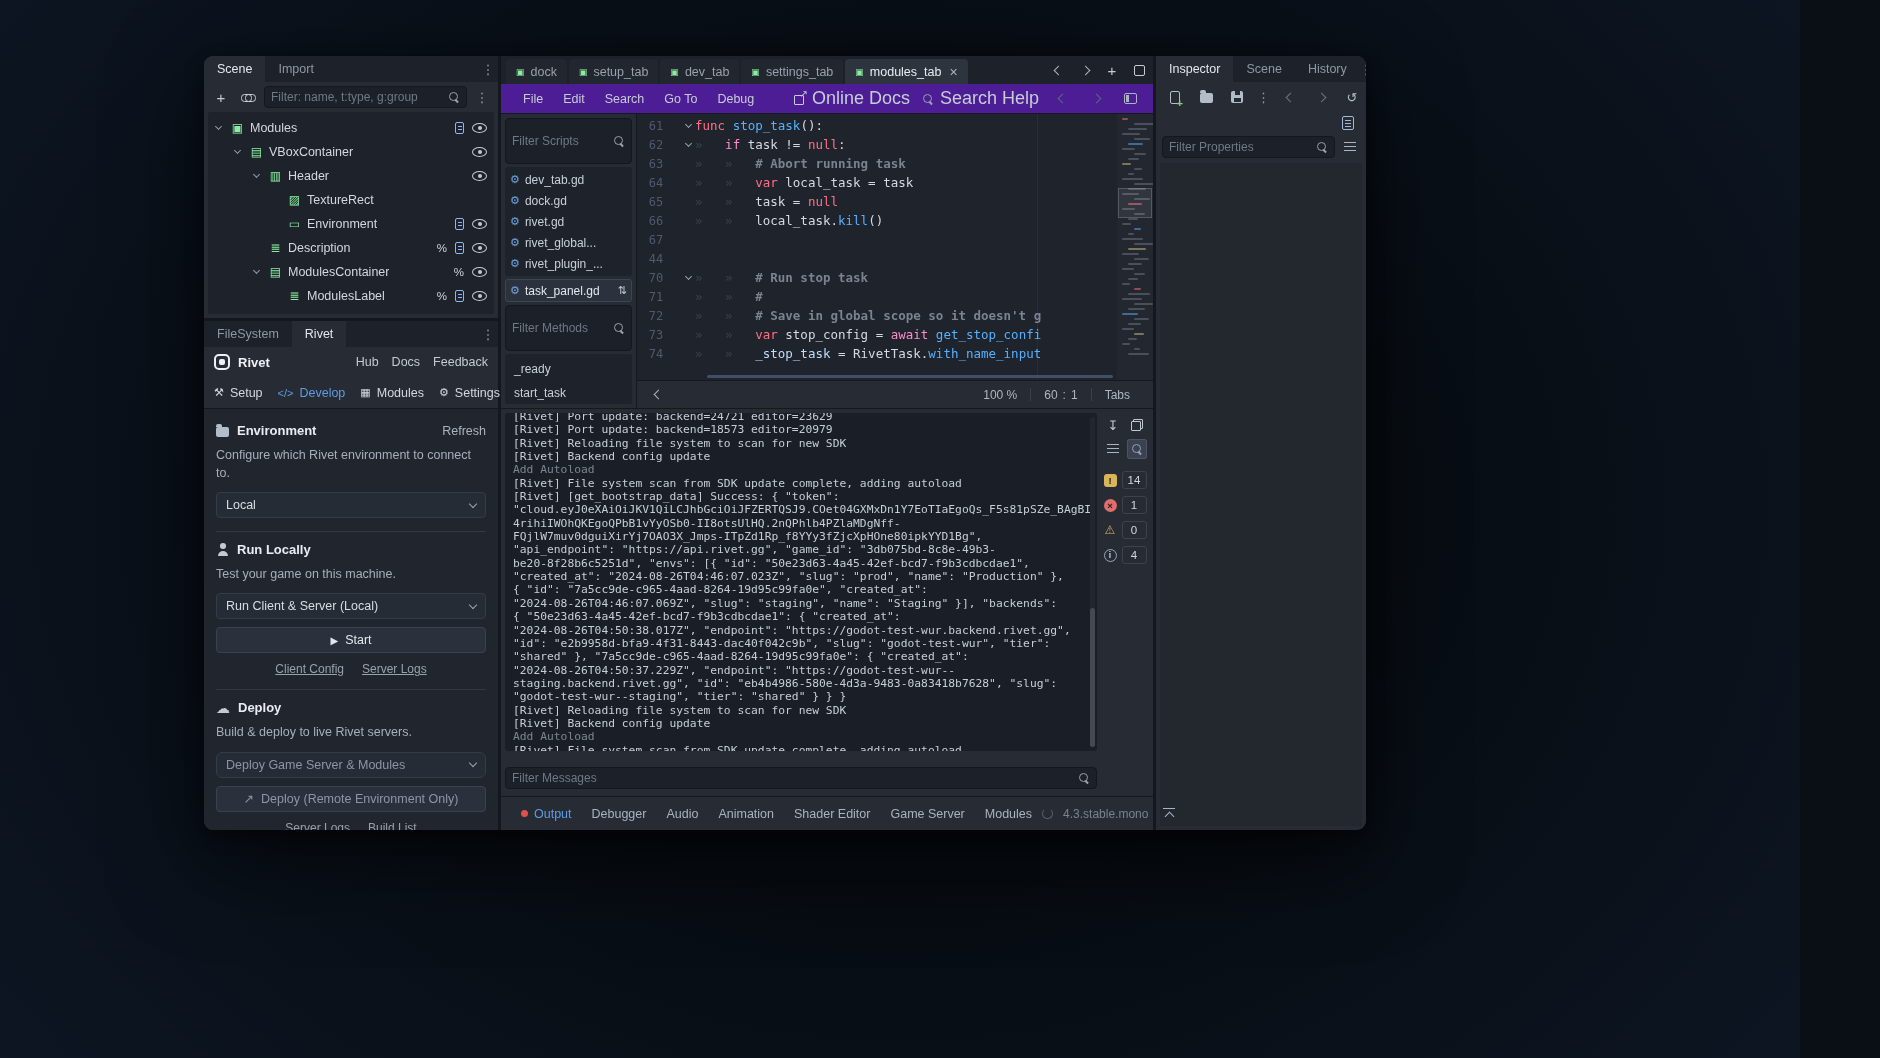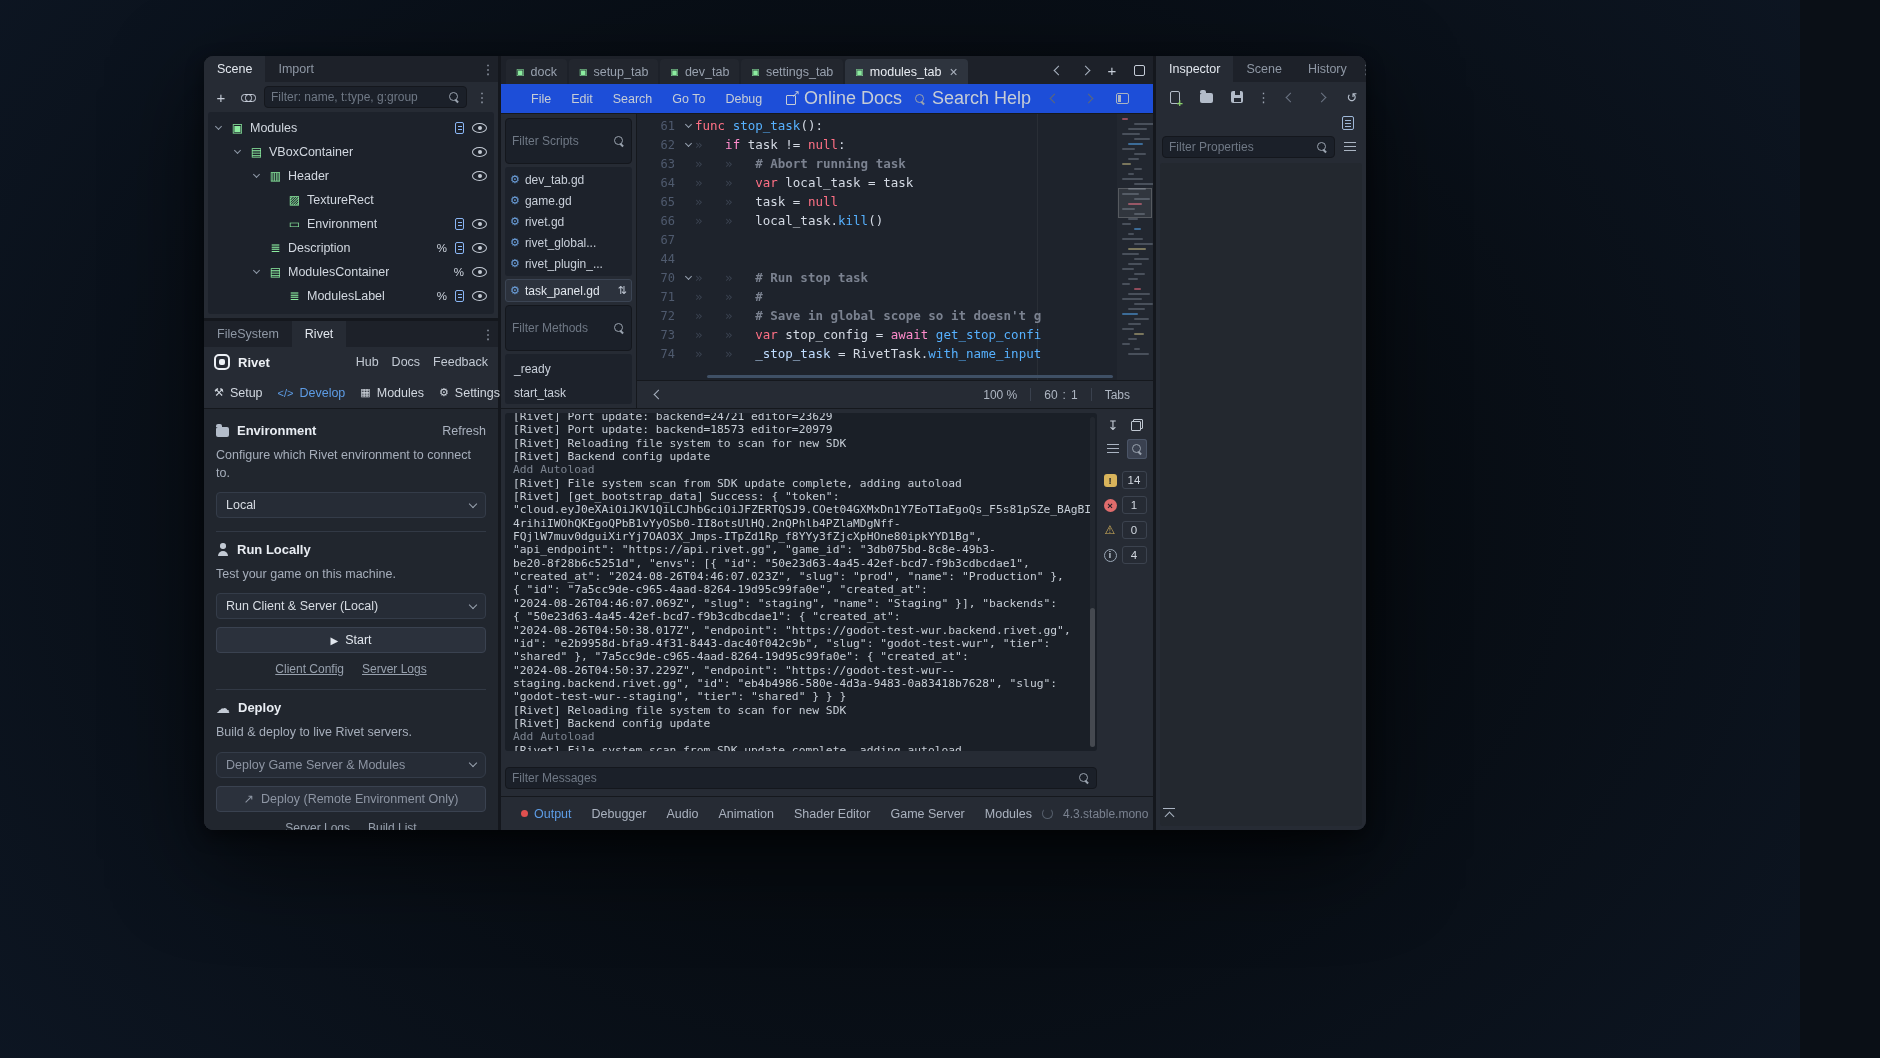--- a/index.html
+++ b/index.html
@@ -92,21 +92,21 @@
 .scene-tabstrip{height:28px;background:#1d2129;display:flex;align-items:center;padding:3px 6px 0 5px;gap:2px;flex:none;}
 .stab{height:25px;display:flex;align-items:center;gap:6px;padding:0 10px;font-size:12.5px;color:#98a1ae;background:#22262e;border-radius:4px 4px 0 0;white-space:nowrap;}
 .stab.active{background:#2e343e;color:#e8ecf2;}
 .stab-ic{color:#8ceda0;font-size:9px;}
 .stab-close{color:#aab2be;font-size:14px;margin-left:2px;}
 .strip-icons{margin-left:auto;display:flex;align-items:center;gap:11px;padding-bottom:3px;}
 .strip-icons .tool-btn{width:16px;height:16px;}
 .i-fullrect{width:11px;height:11px;border:1.5px solid #c6cdd8;border-radius:2px;display:inline-block;}
 
 
-.menubar{height:30px;background:#1d4ed8;display:flex;align-items:center;padding:0 20px;flex:none;border-bottom:1px solid #15181d;}
+.menubar{height:30px;background:#4c1d95;display:flex;align-items:center;padding:0 12px;flex:none;border-bottom:1px solid #15181d;}
 .menu-item{padding:0 10px;height:100%;display:flex;align-items:center;font-size:12.5px;color:#c6cdd6;white-space:nowrap;}
 .menu-right{margin-left:auto;display:flex;align-items:center;gap:12px;}
 .menu-action{display:flex;align-items:center;gap:6px;color:#c6cdd6;font-size:18px;white-space:nowrap;}
 .i-ext{position:relative;width:12px;height:12px;display:inline-block;}
 .i-ext::before{content:"";position:absolute;left:0;bottom:0;width:8px;height:8px;border:1.4px solid #c6cdd6;border-radius:1px;}
 .i-ext::after{content:"↗";position:absolute;right:-2px;top:-5px;font-size:10px;color:#c6cdd6;}
 .i-panel{width:13px;height:11px;border:1.5px solid #aab4c2;border-radius:2px;position:relative;display:inline-block;}
 .i-panel::before{content:"";position:absolute;left:1px;top:1px;bottom:1px;width:3px;background:#aab4c2;}
 
 
@@ -117,21 +117,21 @@
 .gear{color:#6ea3e0;font-size:11px;flex:none;}
 .current-script{height:23px;background:#2c323d;border:1px solid #3c4554;border-radius:3px;display:flex;align-items:center;gap:5px;padding:0 4px;font-size:12px;color:#e2e7ee;flex:none;white-space:nowrap;overflow:hidden;}
 .i-sort{margin-left:auto;color:#c0c8d4;font-size:11px;}
 .methods-well{flex:1;background:#1d222b;border-radius:3px;padding:3px 2px;overflow:hidden;}
 .method-item{height:24px;display:flex;align-items:center;padding:0 7px;font-size:12px;color:#c9d0da;white-space:nowrap;}
 .code-col{flex:1;display:flex;flex-direction:column;min-width:0;}
 .code-area{height:266px;background:#1e232c;display:flex;position:relative;min-width:0;overflow:hidden;}
 .code-lines{flex:1;padding-top:2px;min-width:0;position:relative;overflow:hidden;}
 .guide{position:absolute;top:0;bottom:0;left:400px;width:1px;background:rgba(255,255,255,.05);}
 .code-row{display:flex;height:19px;align-items:center;}
-.lnum{width:44px;text-align:right;color:#4f5a6e;font-size:12px;padding-right:6px;flex:none;font-family:"DejaVu Sans Mono",monospace;}
+.lnum{width:44px;text-align:center;color:#4f5a6e;font-size:12px;padding-right:6px;flex:none;font-family:"DejaVu Sans Mono",monospace;}
 .fold{width:14px;flex:none;display:flex;align-items:center;justify-content:center;}
 .fold i.chev{border-color:#97a1b0;}
 .ltext{white-space:pre;font-size:12.5px;font-family:"DejaVu Sans Mono",monospace;}
 .tk-kw{color:#ff7085;}.tk-cf{color:#ff8ccc;}.tk-fn{color:#56b1ff;}.tk-str{color:#ffeda1;}
 .tk-com{color:#7b8290;font-weight:bold;}.tk-mem{color:#bfdcff;}.tk-tx{color:#d4dae4;}.tk-tab{color:#3a4250;}
 .hscroll{position:absolute;bottom:2px;left:70px;right:40px;height:3px;border-radius:2px;background:#3f5066;}
 .minimap{width:36px;flex:none;position:relative;padding:4px 4px;background:rgba(255,255,255,.02);}
 .mm-row{height:2px;margin-bottom:3px;border-radius:1px;}
 .mm-view{position:absolute;left:1px;right:1px;top:74px;height:30px;background:rgba(255,255,255,.07);border:1px solid rgba(255,255,255,.18);}
 .status-bar{height:28px;background:#262b34;border-top:1px solid #15181d;display:flex;align-items:center;font-size:12px;color:#aeb6c2;padding:0 10px;flex:none;}
@@ -472,21 +472,21 @@
             <input placeholder="Filter Scripts" style="">
             <span class="i-search"></span>
           </div>
           <div class="script-listwell" id="script-list">
               <div class="script-item">
                 <span class="gear">⚙</span>
                 <span>dev_tab.gd</span>
               </div>
               <div class="script-item">
                 <span class="gear">⚙</span>
-                <span>game.gd</span>
+                <span>dock.gd</span>
               </div>
               <div class="script-item">
                 <span class="gear">⚙</span>
                 <span>rivet.gd</span>
               </div>
               <div class="script-item">
                 <span class="gear">⚙</span>
                 <span>rivet_global...</span>
               </div>
               <div class="script-item">

